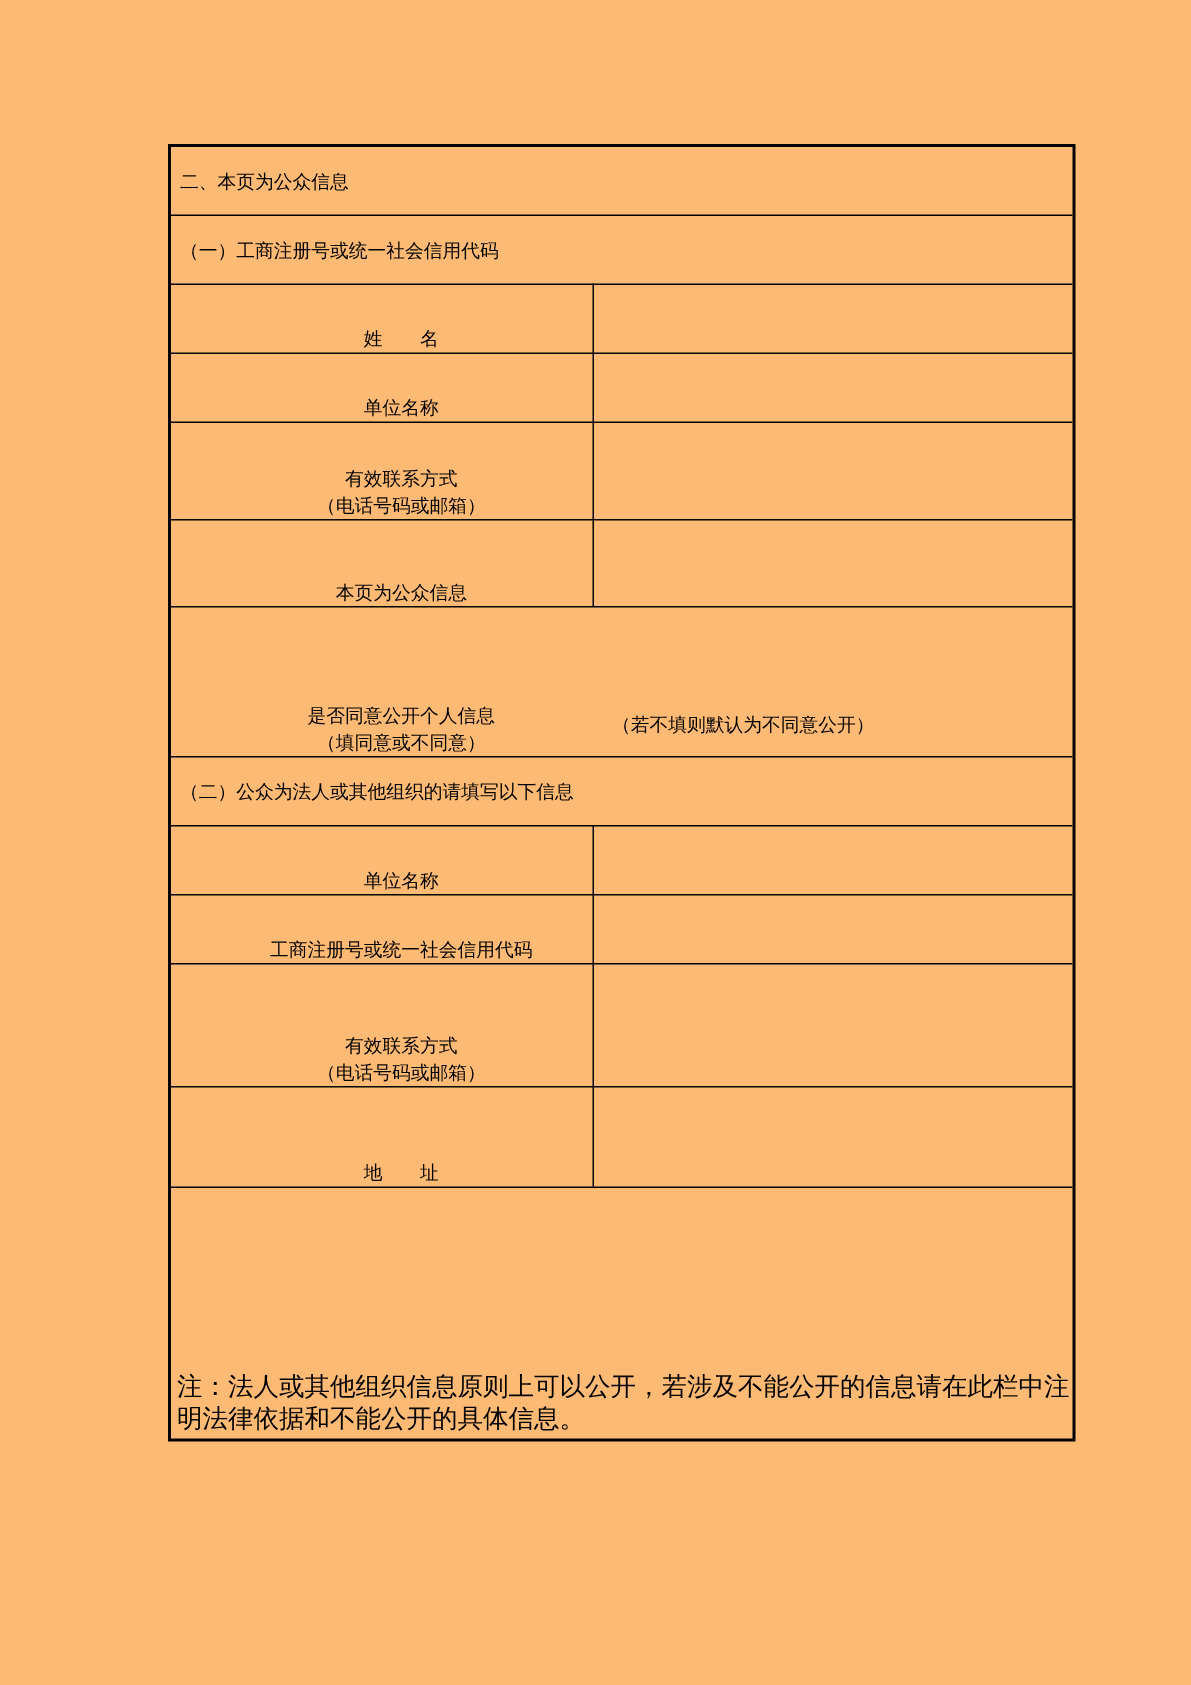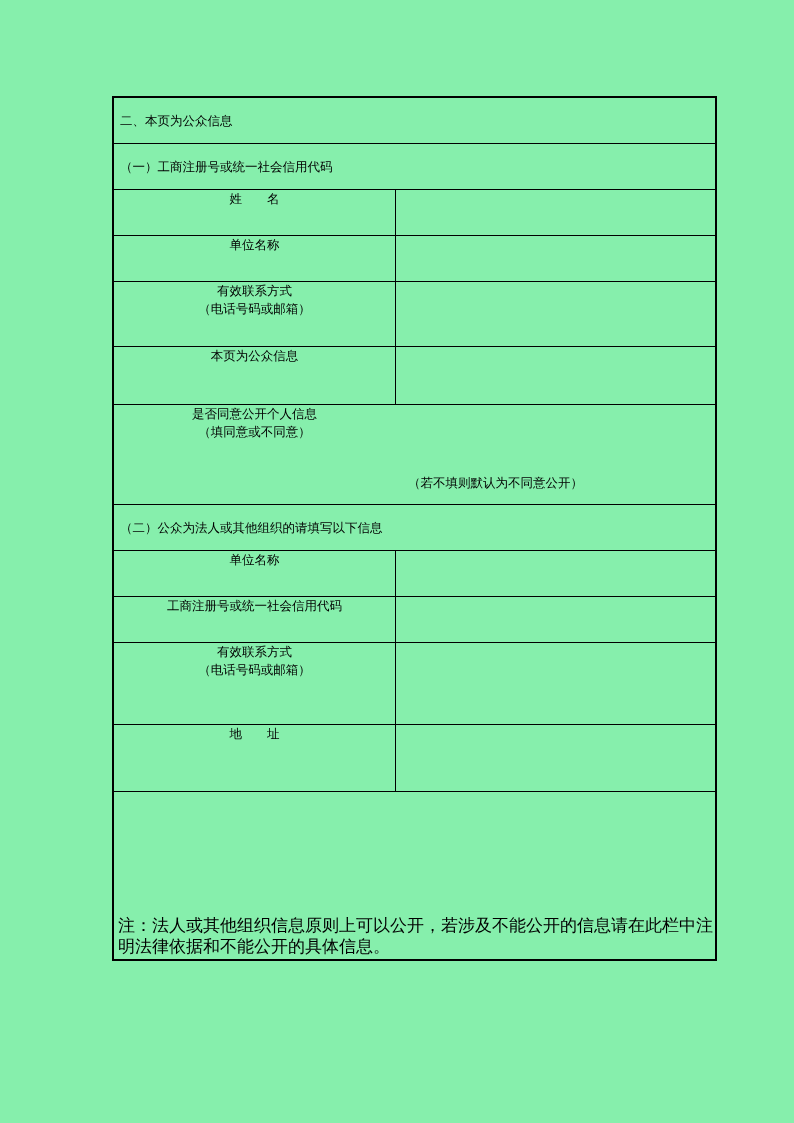--- a/index.html
+++ b/index.html
@@ -1,25 +1,25 @@
 <!DOCTYPE html>
 <html><head>
 <meta charset="utf-8">
 <style>
   html, body { margin: 0; padding: 0; background: #ffffff; }
   body { width: 794px; height: 1123px; position: relative; overflow: hidden;
          font-family: "DejaVu Sans", "Liberation Sans", sans-serif; color: #000; }
-  .page { position: absolute; left: 0; top: 0; width: 794px; height: 1123px; background: #86efac; }
+  .page { position: absolute; left: 0; top: 0; width: 794px; height: 1123px; background: #fdba74; }
   .outer { position: absolute; left: 112px; top: 96px; width: 601px; height: 861px;
            border: 2px solid #000; }
   .hline { position: absolute; left: 0; width: 601px; height: 1px; background: #000; }
   .vline { position: absolute; left: 281px; width: 1px; background: #000; }
   .cell { position: absolute; display: flex; align-items: center; font-size: 12.5px; line-height: 18px; }
   .section { left: 6px; width: 590px; }
-  .label { left: 0; width: 281px; justify-content: flex-start; flex-direction: column; text-align: center; }
+  .label { left: 0; width: 281px; justify-content: flex-end; flex-direction: column; text-align: center; padding-left: 13px; }
   .label span { display: block; }
   .value { left: 282px; width: 319px; }
   .hint { position: absolute; left: 294px; font-size: 12.5px; line-height: 18px; text-align: right; }
   .note { position: absolute; left: 4px; width: 596px; font-size: 17px; line-height: 21px; }
 </style>
 </head>
 <body>
 
 <div class="page">
   <div class="outer">

